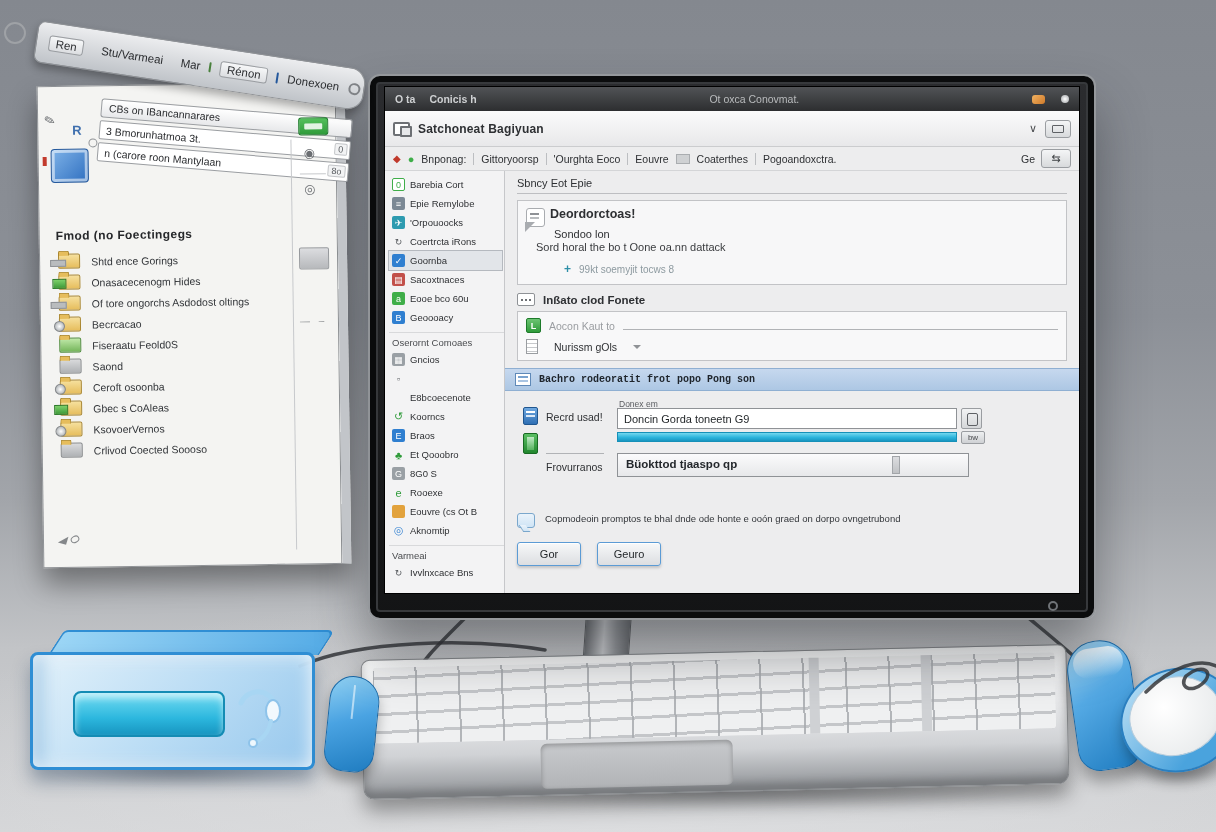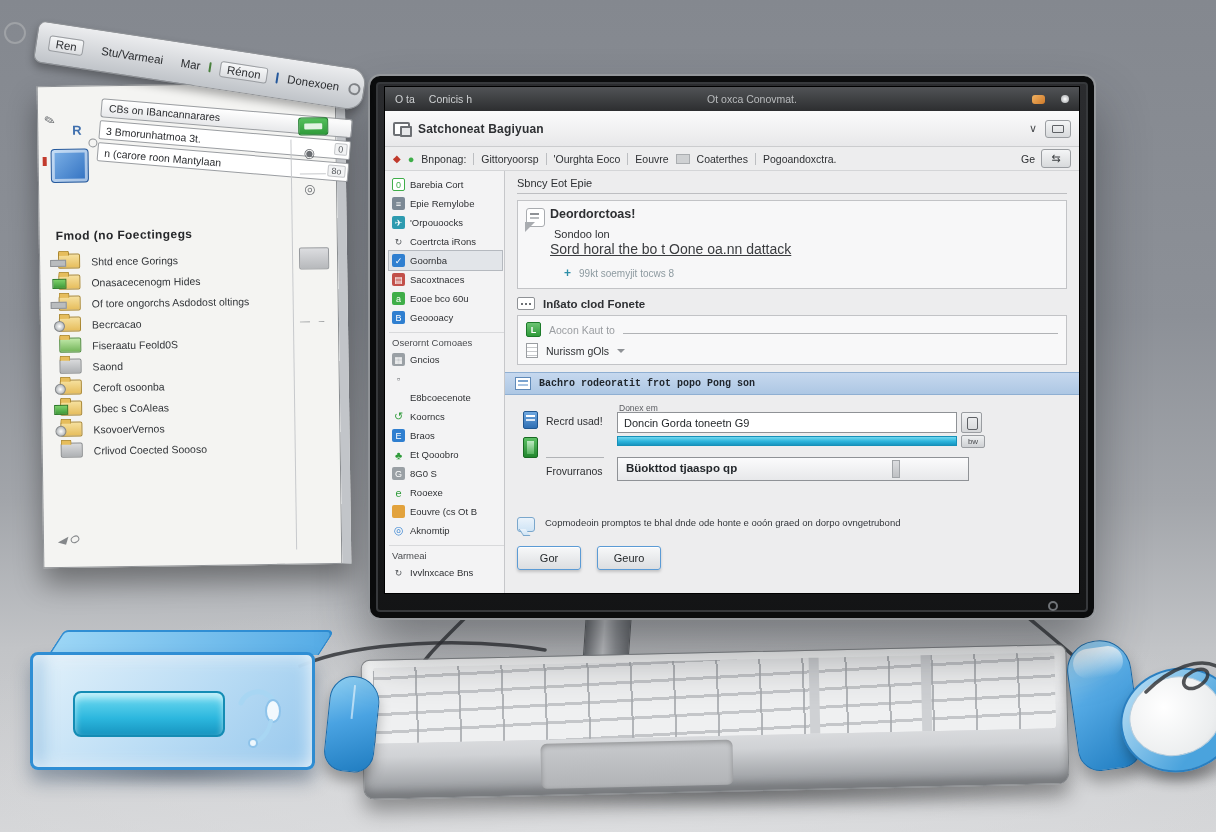--- a/index.html
+++ b/index.html
@@ -31,21 +31,21 @@
   
   .mon { left:368px; top:74px; width:728px; height:546px; z-index:5;
     background:linear-gradient(180deg,#2b2c2f,#131415); border-radius:12px;
     border:2px solid #95989c;
     box-shadow: inset 0 0 0 6px #0b0c0d, inset 0 0 0 8px #37393c, 0 32px 52px rgba(35,38,42,.45); }
   .mon-logo { right:36px; bottom:7px; width:10px; height:10px; border:2px solid #6f7377; border-radius:50%; }
   .screen { left:14px; top:10px; width:696px; height:508px; background:#ececec; border:1px solid #000; overflow:hidden; }
 
   .os-bar { height:24px; background:linear-gradient(180deg,#515356,#2d2e30); color:#cfd1d3;
     font-size:10.5px; display:flex; align-items:center; padding:0 10px; gap:16px; }
-  .os-left { display:flex; gap:14px; }
+  .os-left { display:flex; gap:14px;font-weight:bold; }
   .os-center { flex:1; text-align:center; color:#b9bbbd; }
   .os-ic-orange { width:13px; height:9px; border-radius:3px; background:linear-gradient(135deg,#f0b261,#cf7a2a); }
   .os-ic-dot { width:8px; height:8px; border-radius:50%; background:radial-gradient(#fff,#9fa2a5); }
 
   .dlg { position:absolute; left:0; top:24px; right:0; bottom:0; background:#ededee; display:flex; flex-direction:column; }
   .dlg-title { height:36px; flex:none; background:linear-gradient(#fbfbfb,#e8e8ea); border-bottom:1px solid #cbccce;
     display:flex; align-items:center; padding:0 8px; gap:8px; }
   .app-ic { width:17px; height:14px; background:#fff; border:2px solid #6d7074; border-radius:2px; position:relative; }
   .app-ic::after { content:""; position:absolute; right:-4px; bottom:-3px; width:8px; height:7px; background:#e7e8ea; border:2px solid #6d7074; border-radius:1px; }
   .dlg-title b { font-size:12px; letter-spacing:.2px; }
@@ -83,35 +83,35 @@
   .shead { margin-top:5px; padding:4px 3px 2px; border-top:1px solid #d8d9db; color:#4a4c4f; }
 
   .dmain { flex:1; position:relative; padding:6px 12px 0; font-size:10.5px; }
   .ph { font-size:11px; padding-bottom:4px; border-bottom:1px solid #bdbec1; }
   .box1 { margin-top:6px; border:1px solid #c2c3c6; background:#f7f7f8; padding:6px 8px 8px; position:relative; }
   .b1icon { position:absolute; left:8px; top:7px; width:19px; height:19px; border:1px solid #a9acb0; background:#fff; border-radius:3px; }
   .b1icon::before { content:""; position:absolute; left:3px; top:4px; width:9px; height:2px; background:#8f9296; box-shadow:0 4px 0 #b9bcbf; }
   .b1icon::after { content:""; position:absolute; left:-2px; bottom:-6px; border:5px solid transparent; border-top-color:#a9acb0; border-left-color:#a9acb0; width:0; height:0; }
   .b1title { margin-left:24px; font-weight:bold; font-size:12.5px; }
   .b1l1 { margin:7px 0 1px 28px; font-size:11px; }
-  .b1l2 { margin-left:24px; font-size:14px; color:#3a3c3f;text-decoration:underline; }
+  .b1l2 { margin-left:10px; font-size:11px; color:#3a3c3f; }
   .b1link { margin:9px 0 0 38px; color:#8d9aa0; font-size:10px; }
   .b1link b { color:#2e8fa8; margin-right:8px; font-size:12px; }
 
   .sec2 { margin-top:8px; display:flex; gap:8px; align-items:center; font-weight:bold; font-size:11.5px; }
   .sec2 .w { width:18px; height:13px; border:1px solid #8f9296; background:#fff; border-radius:2px; position:relative; }
   .sec2 .w::after { content:""; position:absolute; left:3px; top:5px; width:2px; height:2px; background:#6d7074;
     box-shadow:4px 0 0 #6d7074, 8px 0 0 #6d7074; }
 
   .box2 { margin-top:5px; border:1px solid #c2c3c6; background:#f8f8f9; padding:6px 8px; }
   .r1 { display:flex; align-items:center; gap:8px; color:#9a9da1; }
   .gsq { width:15px; height:15px; flex:none; background:linear-gradient(#6cc473,#2f9b3a); border:1px solid #1d7a2a; border-radius:2px;
     color:#fff; font-size:9px; font-weight:bold; display:flex; align-items:center; justify-content:center; }
   .dotline { flex:1; border-bottom:1px solid #b1b3b6; transform:translateY(4px); }
-  .r2 { display:flex; align-items:center; gap:8px; margin-top:6px; color:#2e3033; }
+  .r2 { display:flex; align-items:center; gap:16px; margin-top:6px; color:#2e3033; }
   .doc { width:12px; height:15px; flex:none; background:repeating-linear-gradient(#fff 0 3px,#c7c9cc 3px 4px); border:1px solid #9a9da1; }
   .caret { width:0; height:0; border:4px solid transparent; border-top-color:#8f9296; margin-top:4px; }
 
   .selrow { margin:7px -12px 0; height:23px; background:linear-gradient(#c6d8ee,#adc7e4);
     border-top:1px solid #8fafd2; border-bottom:1px solid #8fafd2;
     display:flex; align-items:center; gap:8px; padding:0 10px; }
   .selic { width:16px; height:13px; flex:none; background:#fff; border:1px solid #5f89b8; position:relative; }
   .selic::after { content:""; position:absolute; left:2px; top:2px; width:10px; height:2px; background:#7aa3cf; box-shadow:0 4px 0 #a9c4e2; }
   .selrow b { font-size:10px; color:#1e242b;font-family:Liberation Mono, monospace; }
 

